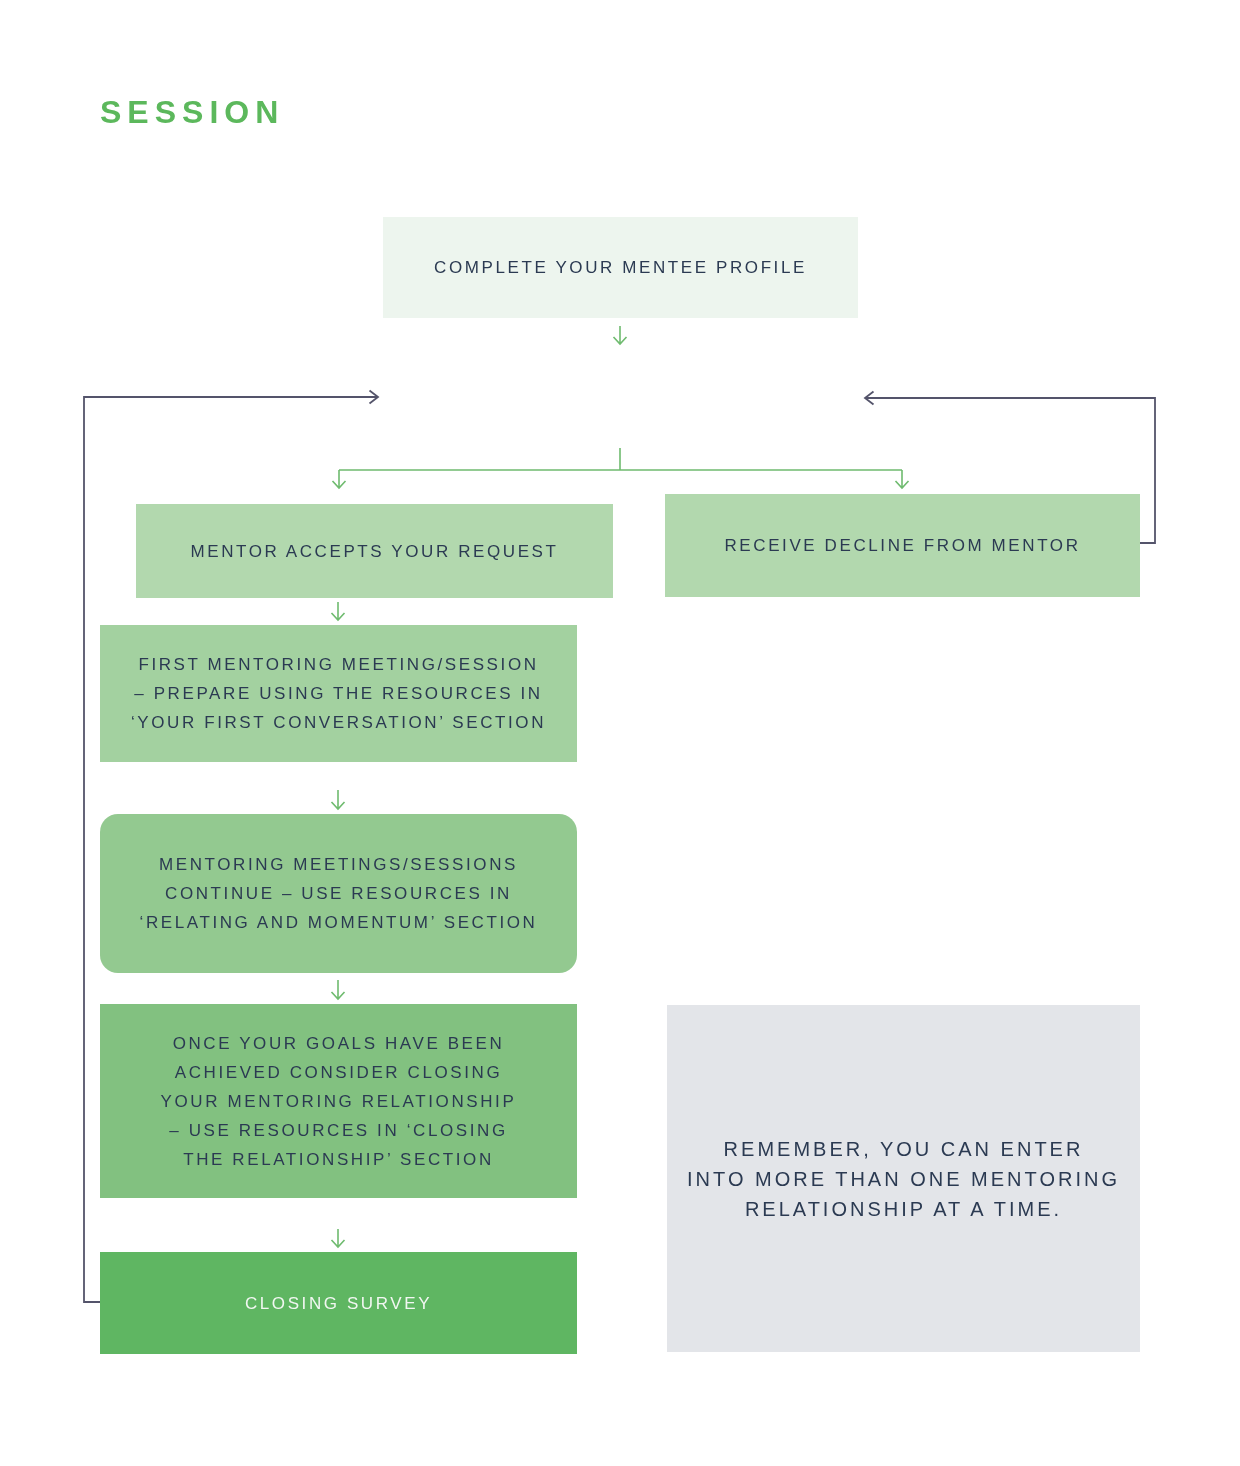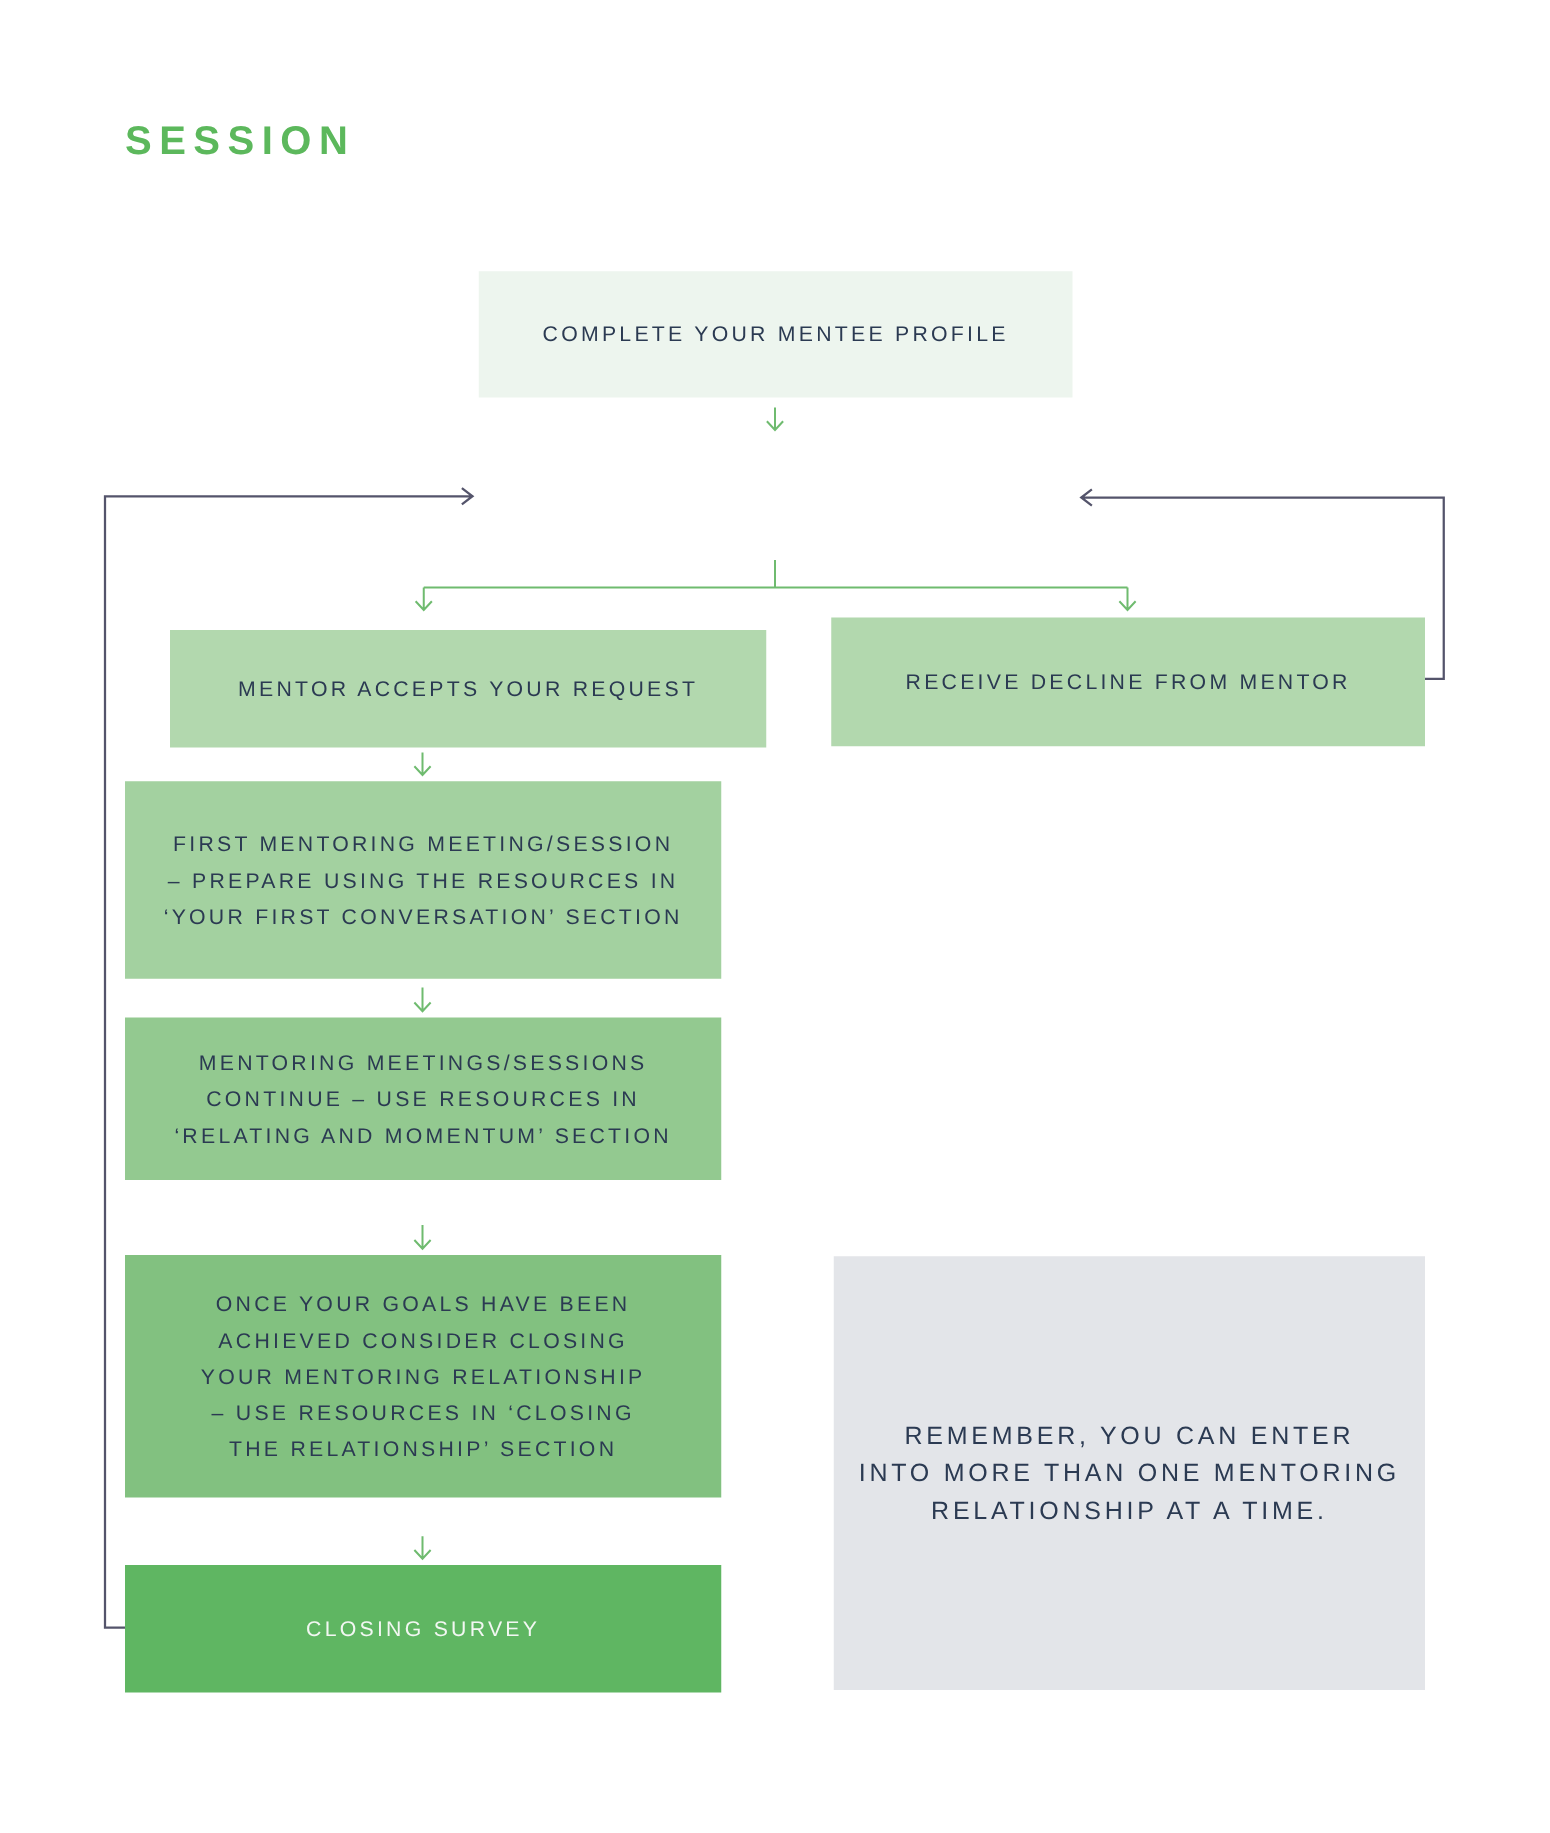--- a/index.html
+++ b/index.html
@@ -66,22 +66,22 @@
     font-size: 17px;
     font-weight: 500;
     line-height: 29px;
     letter-spacing: 2.6px;
     padding: 0 16px;
   }
   .box-profile  { left: 383px; top: 217px;  width: 475px; height: 101px; background: var(--box-profile-bg); }
   .box-search   { left: 383px; top: 348px;  width: 475px; height: 100px; background: var(--box-search-bg); }
   .box-accept   { left: 100px; top: 504px;  width: 477px; height: 94px; background: var(--box-accept-bg); margin-left: 36px; }
   .box-decline  { left: 665px; top: 494px;  width: 475px; height: 103px; background: var(--box-decline-bg); text-align: center; }
-  .box-first    { left: 100px; top: 625px;  width: 477px; height: 158px; background: var(--box-first-bg); }
-  .box-continue { left: 100px; top: 814px;  width: 477px; height: 130px; background: var(--box-continue-bg); }
+  .box-first    { left: 100px; top: 625px;  width: 477px; height: 137px; background: var(--box-first-bg); }
+  .box-continue { left: 100px; top: 814px;  width: 477px; height: 159px; background: var(--box-continue-bg); border-radius: 18px; }
   .box-close    { left: 100px; top: 1004px; width: 477px; height: 194px; background: var(--box-close-bg); align-items: center; }
   .box-survey   { left: 100px; top: 1252px; width: 477px; height: 102px; background: var(--box-survey-bg); }
   .box-survey .label { color: var(--survey-text); }
   .box-remember { left: 667px; top: 1005px; width: 473px; height: 347px; background: var(--box-remember-bg); }
   .box-remember .label { font-size: 20px; letter-spacing: 3px; line-height: 30px; }
 </style>
 </head>
 <body>
 
 <div class="canvas">

